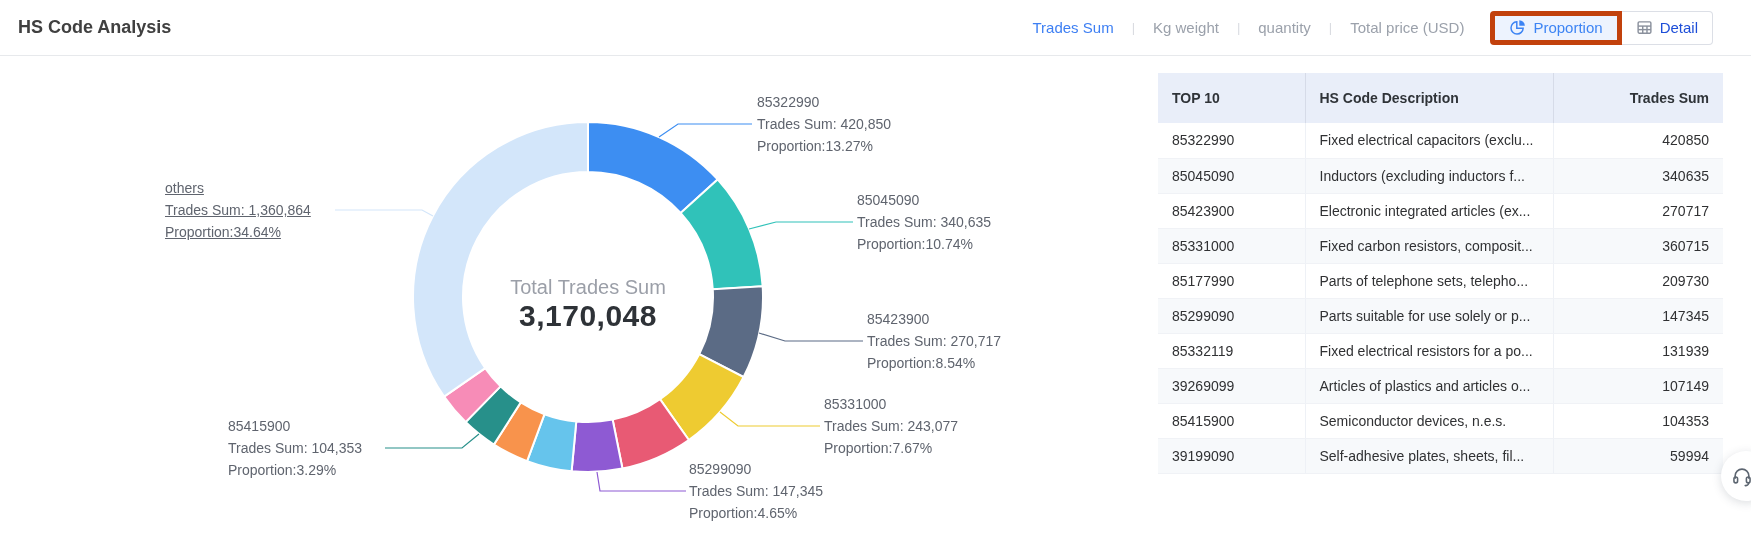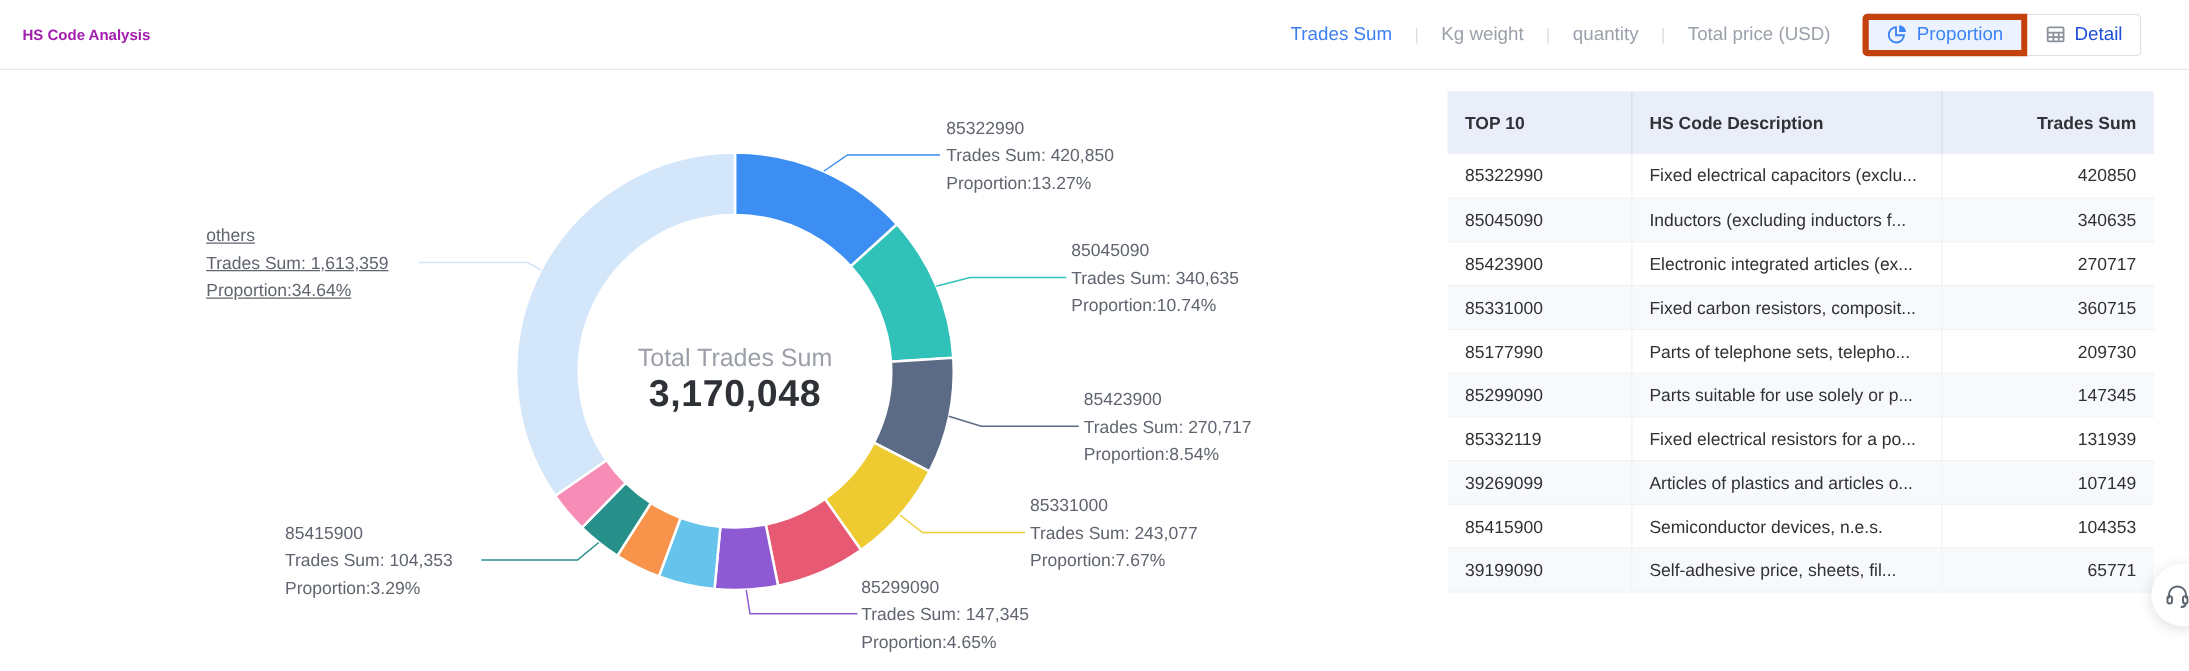--- a/index.html
+++ b/index.html
@@ -12,21 +12,21 @@
     color: #303133;
   }
   
   .header {
     display: flex; align-items: center;
     height: 56px; padding: 0 38px 0 18px;
     border-bottom: 1px solid #e7e9ec;
     background: #fff;
     position: relative; z-index: 5;
   }
-  .page-title { font-size: 12px; font-weight: bold; color: #a21caf; }
+  .page-title { font-size: 18px; font-weight: bold; color: #404040; }
   .metric-nav { margin-left: auto; display: flex; align-items: center; gap: 18px; }
   .metric-link { font-size: 15px; color: #9ba1ab; cursor: pointer; text-decoration: none; }
   .metric-link.active { color: #3d7ff3; }
   .metric-sep { color: #d9dce1; font-size: 13px; }
   .view-toggle { display: flex; margin-left: 26px; }
   .toggle-btn {
     display: flex; align-items: center; gap: 7px;
     height: 34px; padding: 0 14px;
     background: #fff; border: 1px solid #dcdfe6;
     font-size: 15px; color: #1d4ed8; cursor: pointer;
@@ -169,21 +169,21 @@
   <div>Trades Sum: 147,345</div>
   <div>Proportion:4.65%</div>
 </div>
 <div class="callout" style="left:228px; top:415px;">
   <div>85415900</div>
   <div>Trades Sum: 104,353</div>
   <div>Proportion:3.29%</div>
 </div>
 <div class="callout" style="left:165px; top:177px;text-decoration:underline;">
   <div>others</div>
-  <div>Trades Sum: 1,613,359</div>
+  <div>Trades Sum: 1,360,864</div>
   <div>Proportion:34.64%</div>
 </div>
 
 <div class="hs-table-wrap">
   <table class="hs-table">
     <colgroup>
         <col class="c1">
         <col class="c2">
         <col class="c3">
       </colgroup>
@@ -235,22 +235,22 @@
           <td>Articles of plastics and articles o...</td>
           <td>107149</td>
         </tr>
         <tr>
           <td>85415900</td>
           <td>Semiconductor devices, n.e.s.</td>
           <td>104353</td>
         </tr>
         <tr>
           <td>39199090</td>
-          <td>Self-adhesive price, sheets, fil...</td>
-          <td>65771</td>
+          <td>Self-adhesive plates, sheets, fil...</td>
+          <td>59994</td>
         </tr>
       </tbody>
   </table>
 </div>
 
 <div class="support-fab">
   <span style="display:flex">
     <svg width="22" height="22" viewBox="0 0 24 24" fill="none" stroke="#5c6570" stroke-width="1.7" stroke-linecap="round">
       <path d="M4.5 14.5 v-2.5 a7.5 7.5 0 0 1 15 0 v2.5"></path>
       <rect x="3.2" y="13" width="4" height="6.5" rx="2"></rect>

